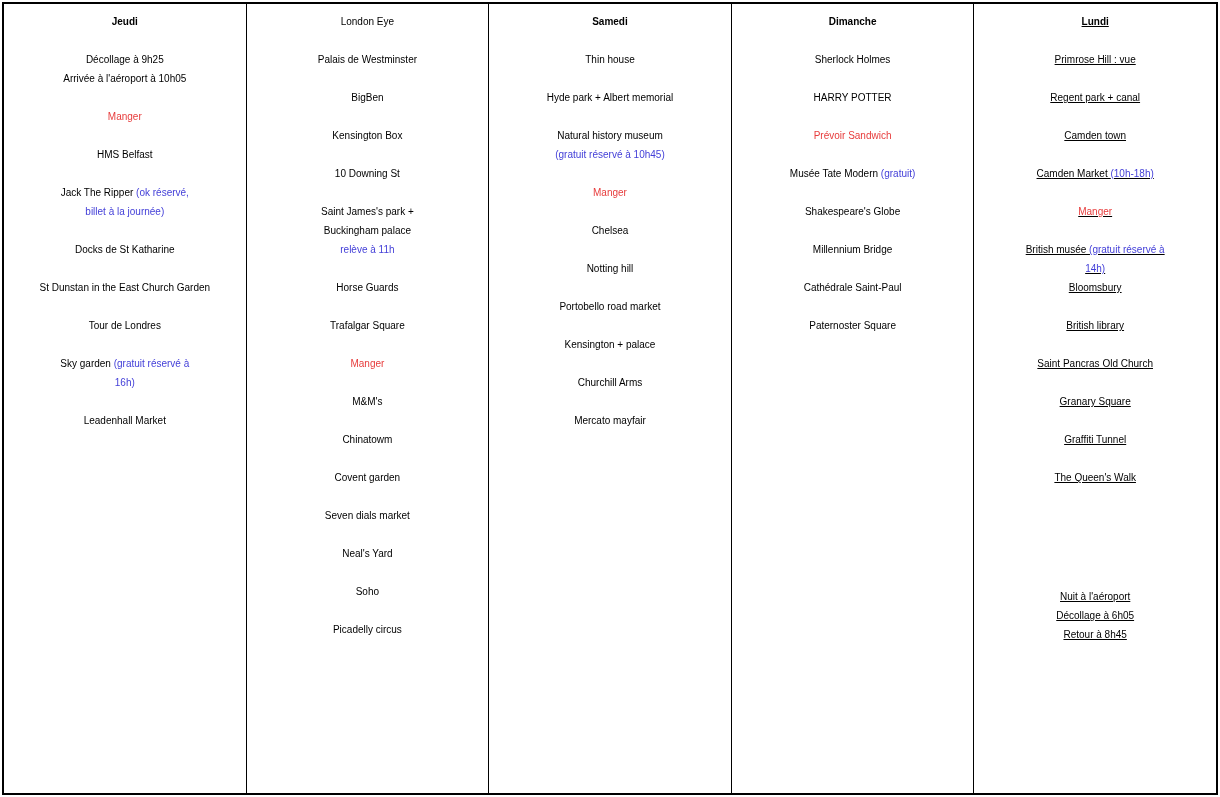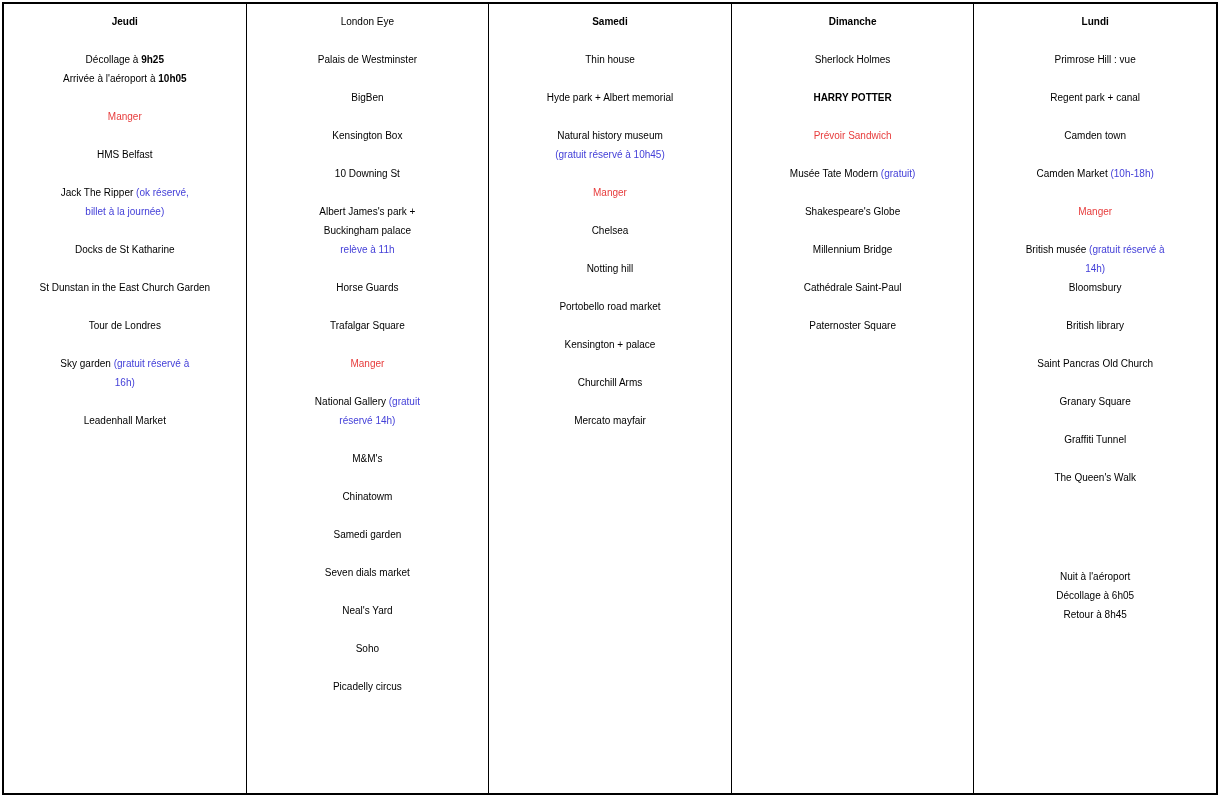--- a/index.html
+++ b/index.html
@@ -15,28 +15,28 @@
     border:2px solid var(--ink);
   }
   .col {
     flex:1 1 0; min-width:0;
     border-right:1.5px solid var(--ink);
     padding:8px 2px;
     text-align:center;
     font-size:10px; line-height:19px;
     overflow:hidden;
   }
-  .col:last-child { border-right:none; }
+  .col:last-child { border-right:none;text-decoration:underline; }
   .col-header { font-weight:bold; margin-bottom:19px; }
   .item { margin-bottom:19px; }
   .item.tight { margin-bottom:0;margin-top:13px; }
-  .item.big-gap { margin-top:80px; }
+  .item.big-gap { margin-top:100px; }
   .line { min-height:19px; }
   .seg-n { color:var(--ink); }
-  .seg-b { color:var(--ink); font-weight:bold; }
+  .seg-b { color:var(--ink); font-weight:normal; }
   .seg-r { color:var(--red); }
   .seg-u { color:var(--blue); }
 </style>
 </head>
 <body>
 
 <div class="page">
   <div class="itinerary">
       <div class="col">
         <div class="col-header">Jeudi</div>
@@ -81,45 +81,41 @@
         <div class="item">
           <div class="line"><span class="seg-n">BigBen</span></div>
         </div>
         <div class="item">
           <div class="line"><span class="seg-n">Kensington Box</span></div>
         </div>
         <div class="item">
           <div class="line"><span class="seg-n">10 Downing St</span></div>
         </div>
         <div class="item">
-          <div class="line"><span class="seg-n">Albert James's park +</span></div>
+          <div class="line"><span class="seg-n">Saint James's park +</span></div>
           <div class="line"><span class="seg-n">Buckingham palace</span></div>
           <div class="line"><span class="seg-u">relève à 11h</span></div>
         </div>
         <div class="item">
           <div class="line"><span class="seg-n">Horse Guards</span></div>
         </div>
         <div class="item">
           <div class="line"><span class="seg-n">Trafalgar Square</span></div>
         </div>
         <div class="item">
           <div class="line"><span class="seg-r">Manger</span></div>
         </div>
         <div class="item">
-          <div class="line"><span class="seg-n">National Gallery </span><span class="seg-u">(gratuit</span></div>
-          <div class="line"><span class="seg-u">réservé 14h)</span></div>
-        </div>
-        <div class="item">
           <div class="line"><span class="seg-n">M&amp;M's</span></div>
         </div>
         <div class="item">
           <div class="line"><span class="seg-n">Chinatowm</span></div>
         </div>
         <div class="item">
-          <div class="line"><span class="seg-n">Samedi garden</span></div>
+          <div class="line"><span class="seg-n">Covent garden</span></div>
         </div>
         <div class="item">
           <div class="line"><span class="seg-n">Seven dials market</span></div>
         </div>
         <div class="item">
           <div class="line"><span class="seg-n">Neal's Yard</span></div>
         </div>
         <div class="item">
           <div class="line"><span class="seg-n">Soho</span></div>
         </div>

